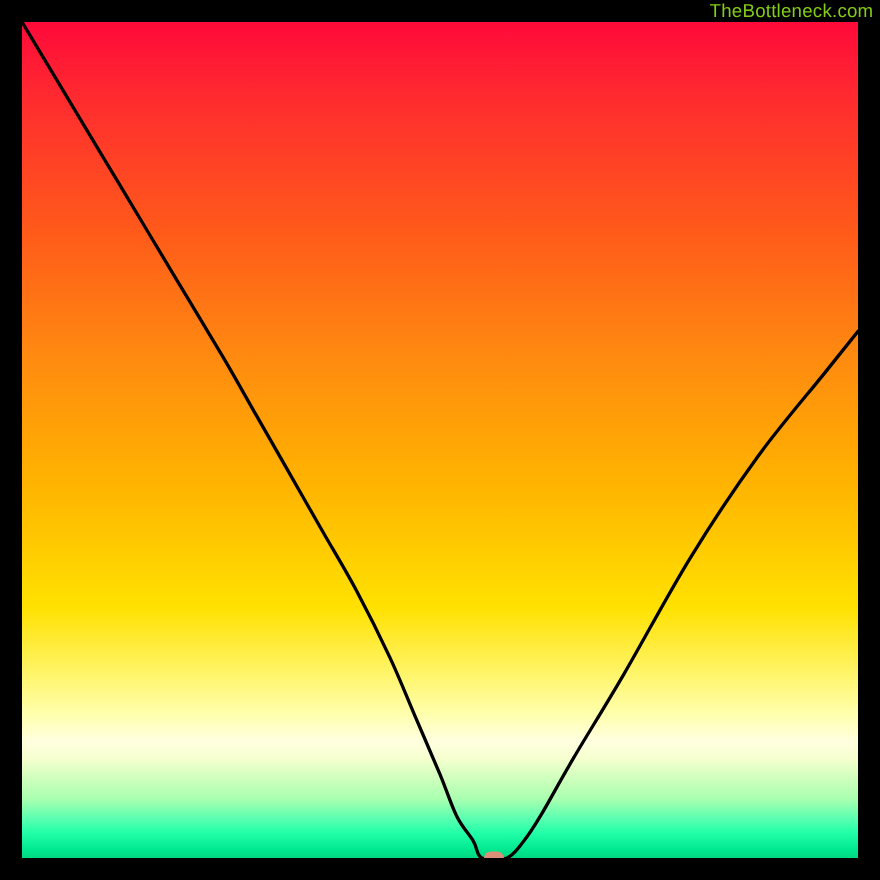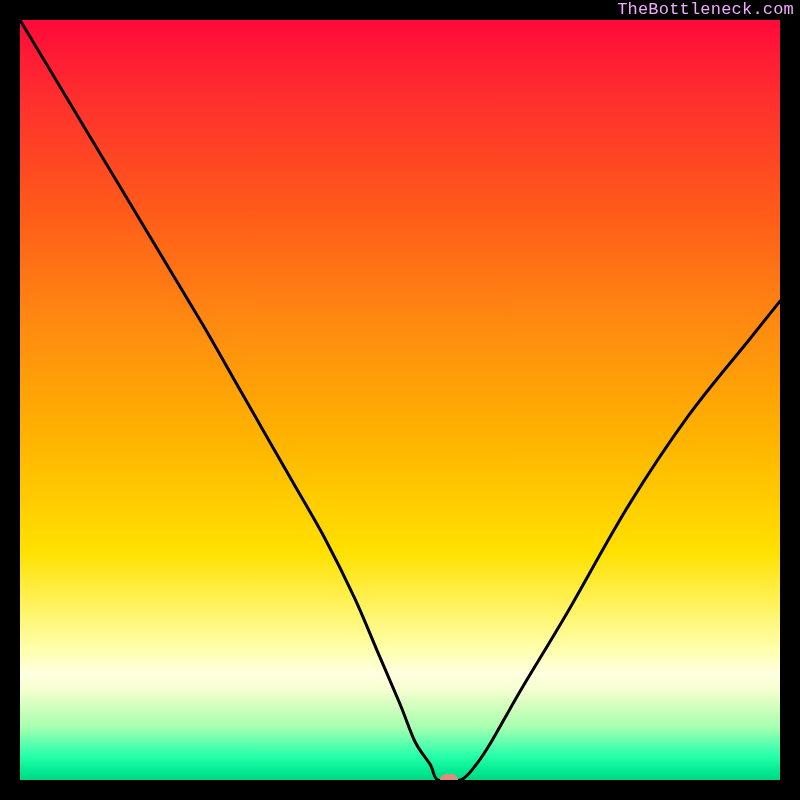--- a/index.html
+++ b/index.html
@@ -54,25 +54,24 @@
     width: 18px;
     height: 12px;
     background: #d98f7a;
     border-radius: 6px;
     transform: translate(-50%, -50%);
   }
   .watermark {
     position: absolute;
     top: 0;
     right: 6px;
-    color: #f0abfc;
+    color: #84cc16;
     font-size: 17px;
     letter-spacing: 0.2px;
     user-select: none;
-    font-family: Liberation Mono, monospace;
   }
 </style>
 </head>
 <body>
 
 <div class="frame">
   <div class="watermark">TheBottleneck.com</div>
   <div class="plot-area">
     <svg class="curve" viewBox="0 0 760 760" preserveAspectRatio="none">
       <path id="curve-path" fill="none" stroke="#000" stroke-width="3" stroke-linecap="round" stroke-linejoin="round" d="M 0,0 C 7.6000000000000005,12.666666666666666 30.4,50.66666666666667 45.6,76 C 60.800000000000004,101.33333333333333 76,126.66666666666667 91.2,152 C 106.4,177.33333333333334 121.59999999999998,202.66666666666666 136.79999999999998,228 C 151.99999999999997,253.33333333333334 169.73333333333335,282.4666666666667 182.4,304 C 195.06666666666666,325.5333333333333 202.66666666666669,339.46666666666664 212.8,357.2 C 222.93333333333334,374.93333333333334 233.0666666666667,392.66666666666663 243.20000000000002,410.4 C 253.33333333333334,428.1333333333333 263.46666666666664,445.8666666666666 273.59999999999997,463.59999999999997 C 283.7333333333333,481.3333333333333 293.8666666666667,497.79999999999995 304,516.8 C 314.1333333333333,535.8 325.5333333333333,558.6 334.4,577.6 C 343.26666666666665,596.6 349.59999999999997,613.0666666666666 357.2,630.8 C 364.8,648.5333333333333 373.6666666666667,668.8 380,684 C 386.3333333333333,699.2 390.1333333333333,711.8666666666667 395.2,722 C 400.26666666666665,732.1333333333333 406.6,738.4666666666666 410.40000000000003,744.8 C 414.20000000000005,751.1333333333333 412.9333333333334,757.4666666666667 418.00000000000006,760 C 423.0666666666667,762.5333333333333 434.46666666666664,762.5333333333333 440.79999999999995,760 C 447.13333333333327,757.4666666666667 450.93333333333334,751.1333333333333 456,744.8 C 461.06666666666666,738.4666666666666 463.59999999999997,734.6666666666666 471.2,722 C 478.8,709.3333333333334 488.9333333333334,690.3333333333333 501.6,668.8 C 514.2666666666667,647.2666666666667 529.4666666666666,623.1999999999999 547.1999999999999,592.8 C 564.9333333333333,562.4 587.7333333333333,519.3333333333334 608,486.40000000000003 C 628.2666666666667,453.4666666666667 648.5333333333333,423.06666666666666 668.8,395.2 C 689.0666666666666,367.3333333333333 714.4,338.20000000000005 729.6,319.20000000000005 C 744.8000000000001,300.20000000000005 754.9333333333334,287.5333333333333 760,281.2"></path>

